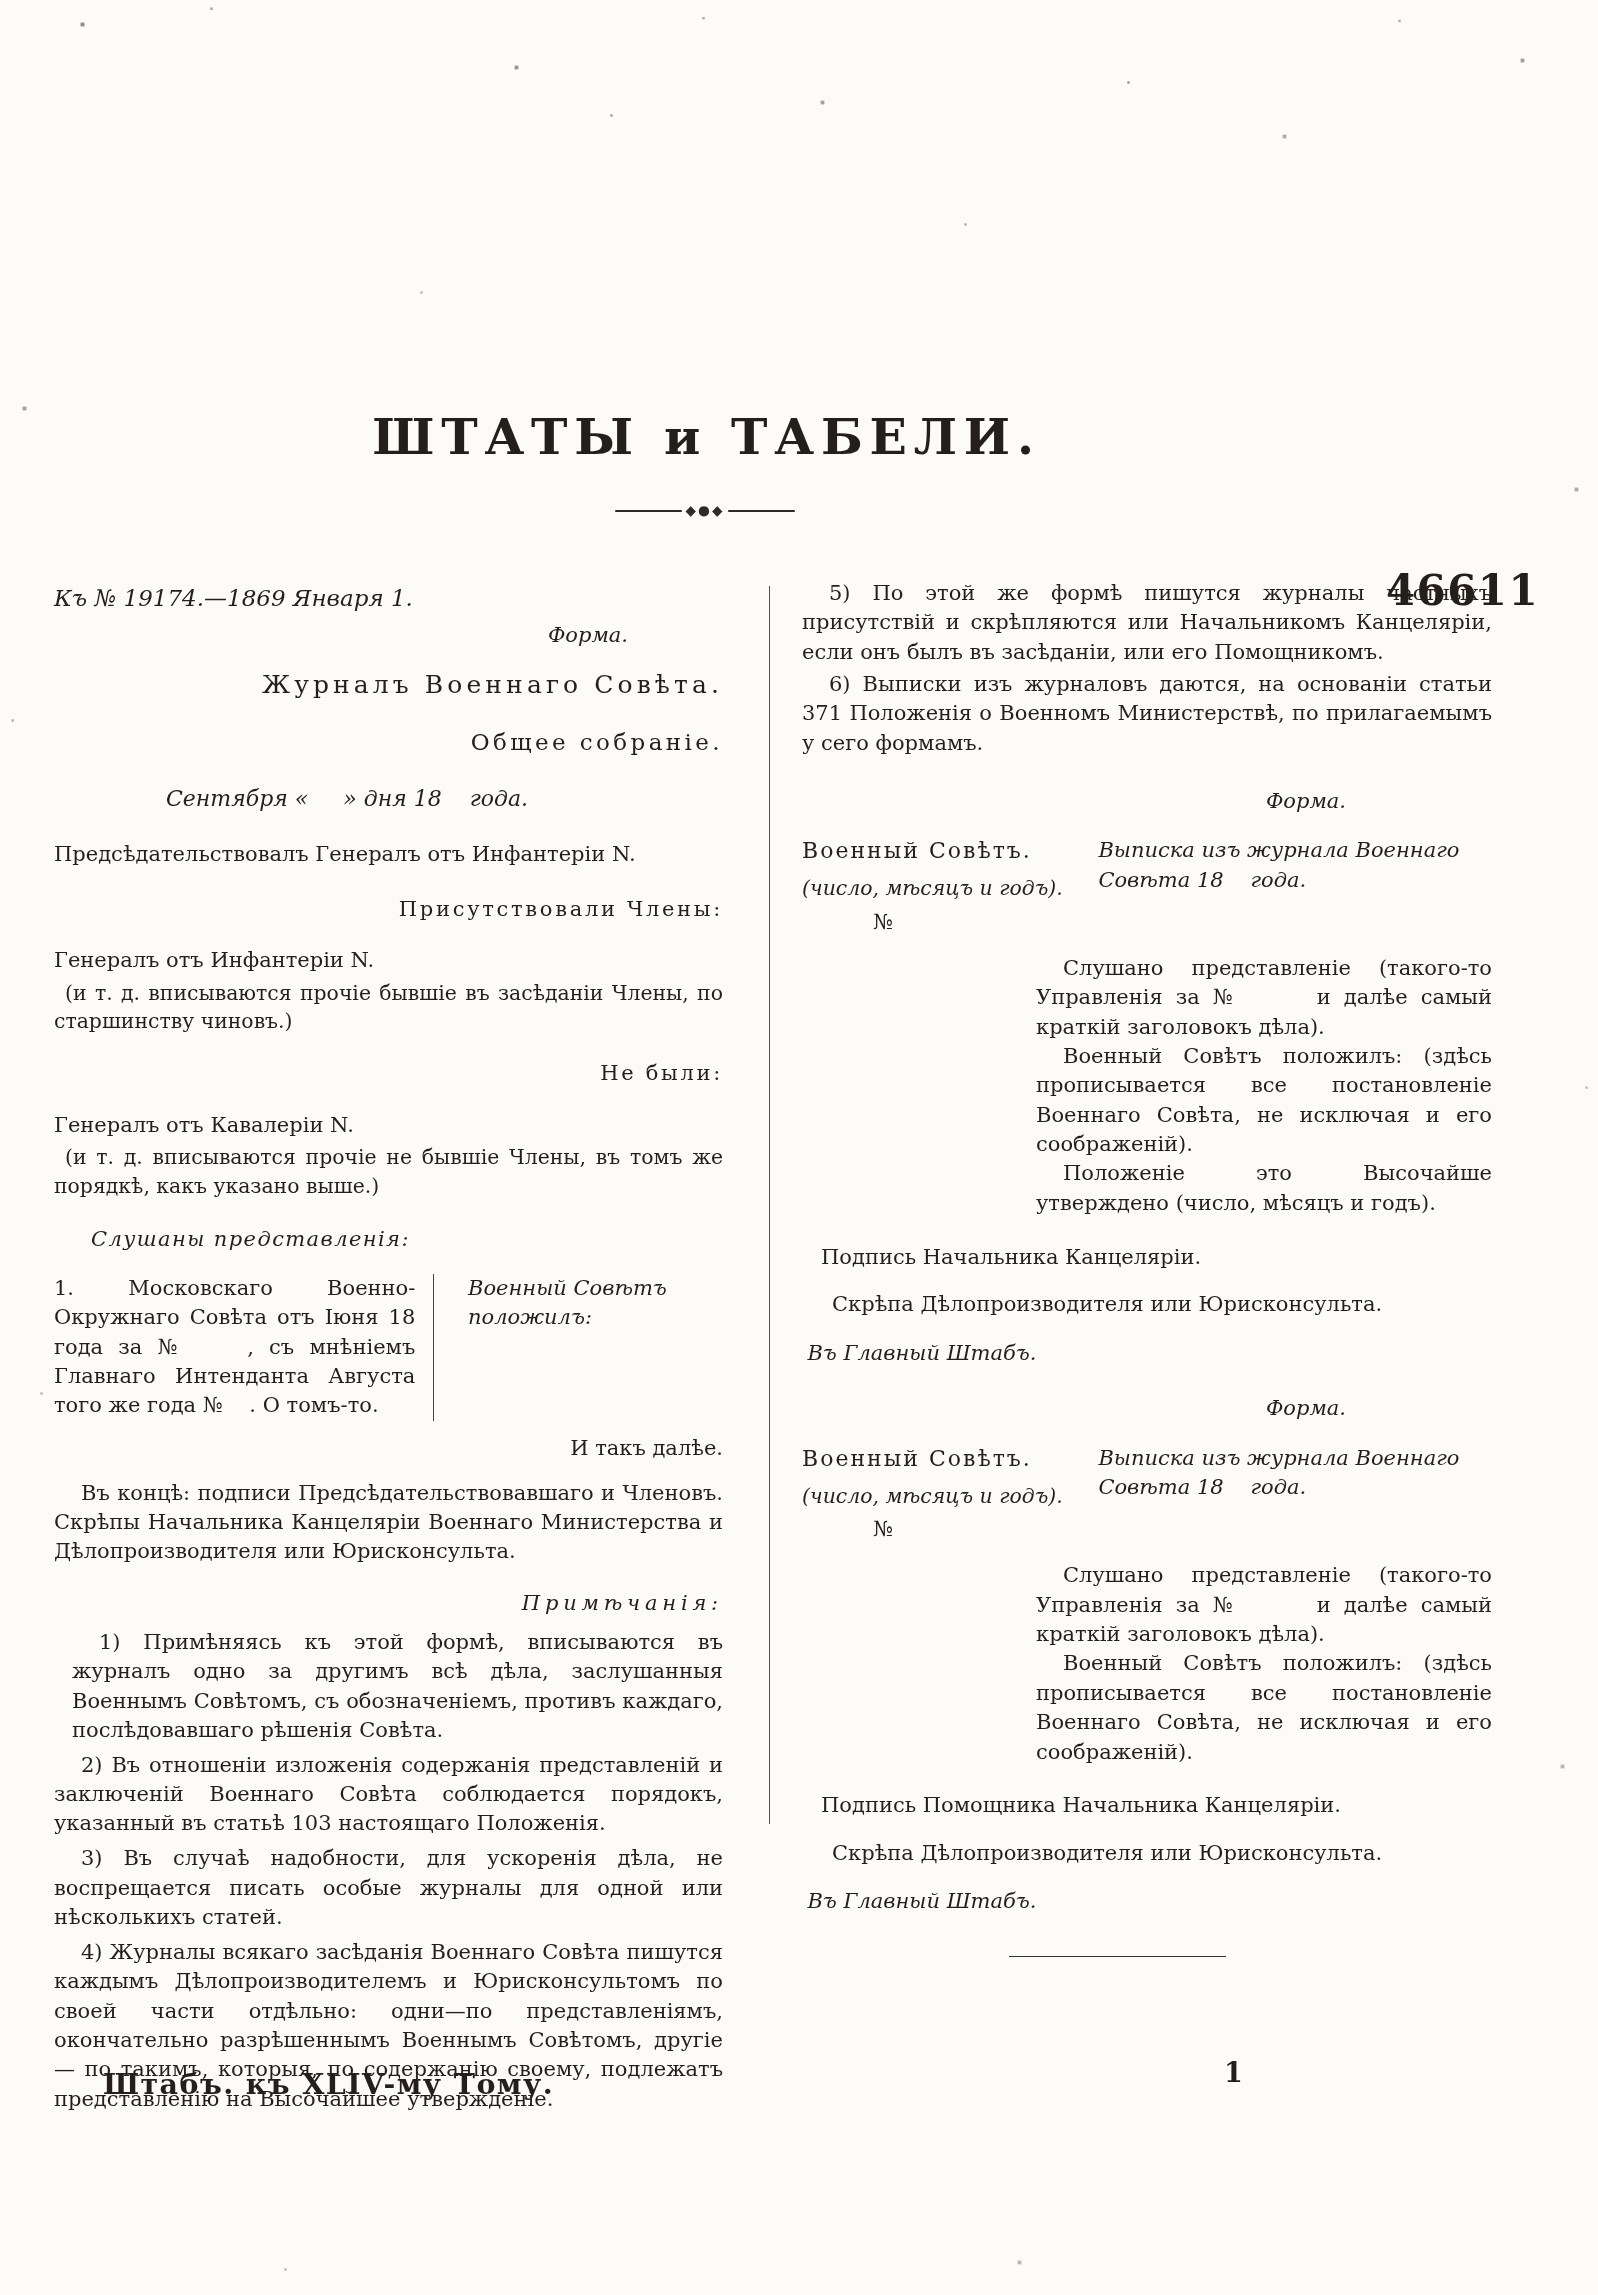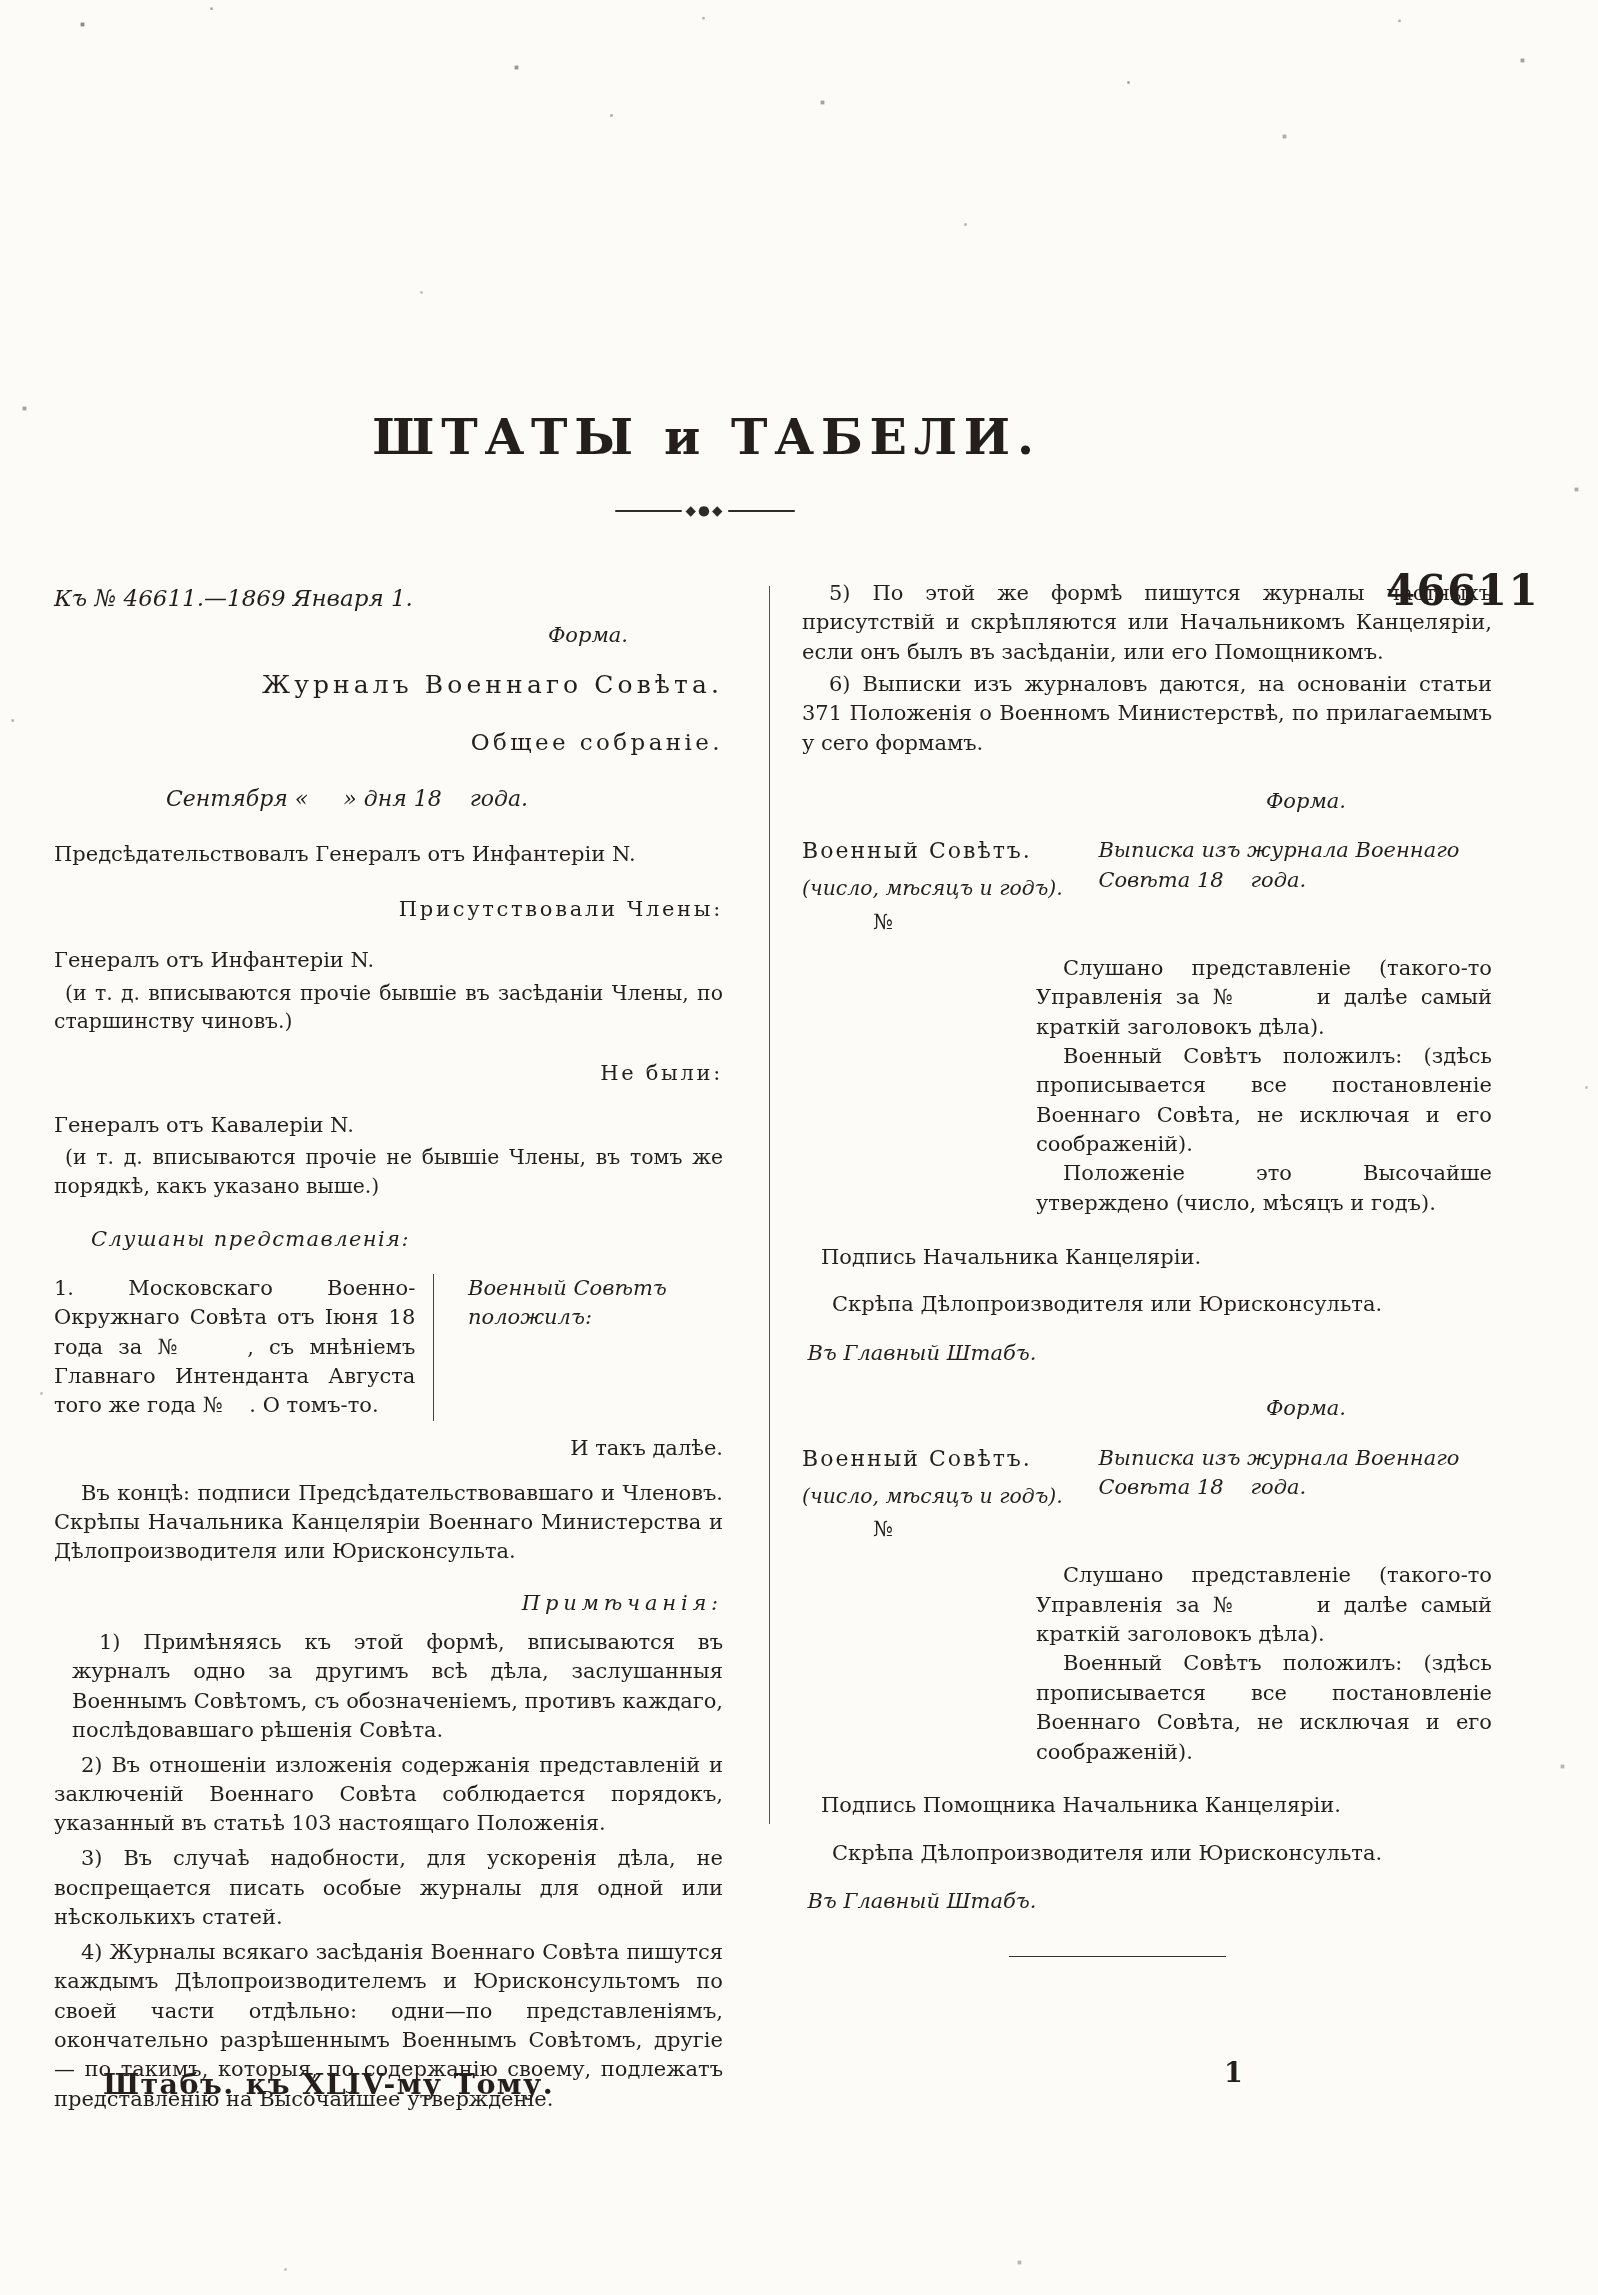--- a/index.html
+++ b/index.html
@@ -129,21 +129,21 @@
     <span class="orn-line"></span>
     <span class="orn-glyph">◆●◆</span>
     <span class="orn-line"></span>
   </div>
 
   <div class="big-num">46611</div>
 
   <div class="divider"></div>
 
   <div class="col col-left">
-    <p class="it l-ref">Къ № 46611.—1869 Января 1.</p>
+    <p class="it l-ref">Къ № 19174.—1869 Января 1.</p>
     <p class="it rgt l-forma">Форма.</p>
     <p class="ctr l-journal">Журналъ Военнаго Совѣта.</p>
     <p class="ctr l-assembly">Общее собраніе.</p>
     <p class="it l-date">Сентября «&nbsp;&nbsp;&nbsp;&nbsp;&nbsp;» дня 18&nbsp;&nbsp;&nbsp;&nbsp;года.</p>
     <p class="l-chair">Предсѣдательствовалъ Генералъ отъ Инфантеріи N.</p>
     <p class="ctr l-ph">Присутствовали Члены:</p>
     <p class="l-member">Генералъ отъ Инфантеріи N.</p>
     <p class="just l-note">(и т. д. вписываются прочіе бывшіе въ засѣданіи Члены, по старшинству чиновъ.)</p>
     <p class="ctr l-ah">Не были:</p>
     <p class="l-member">Генералъ отъ Кавалеріи N.</p>

